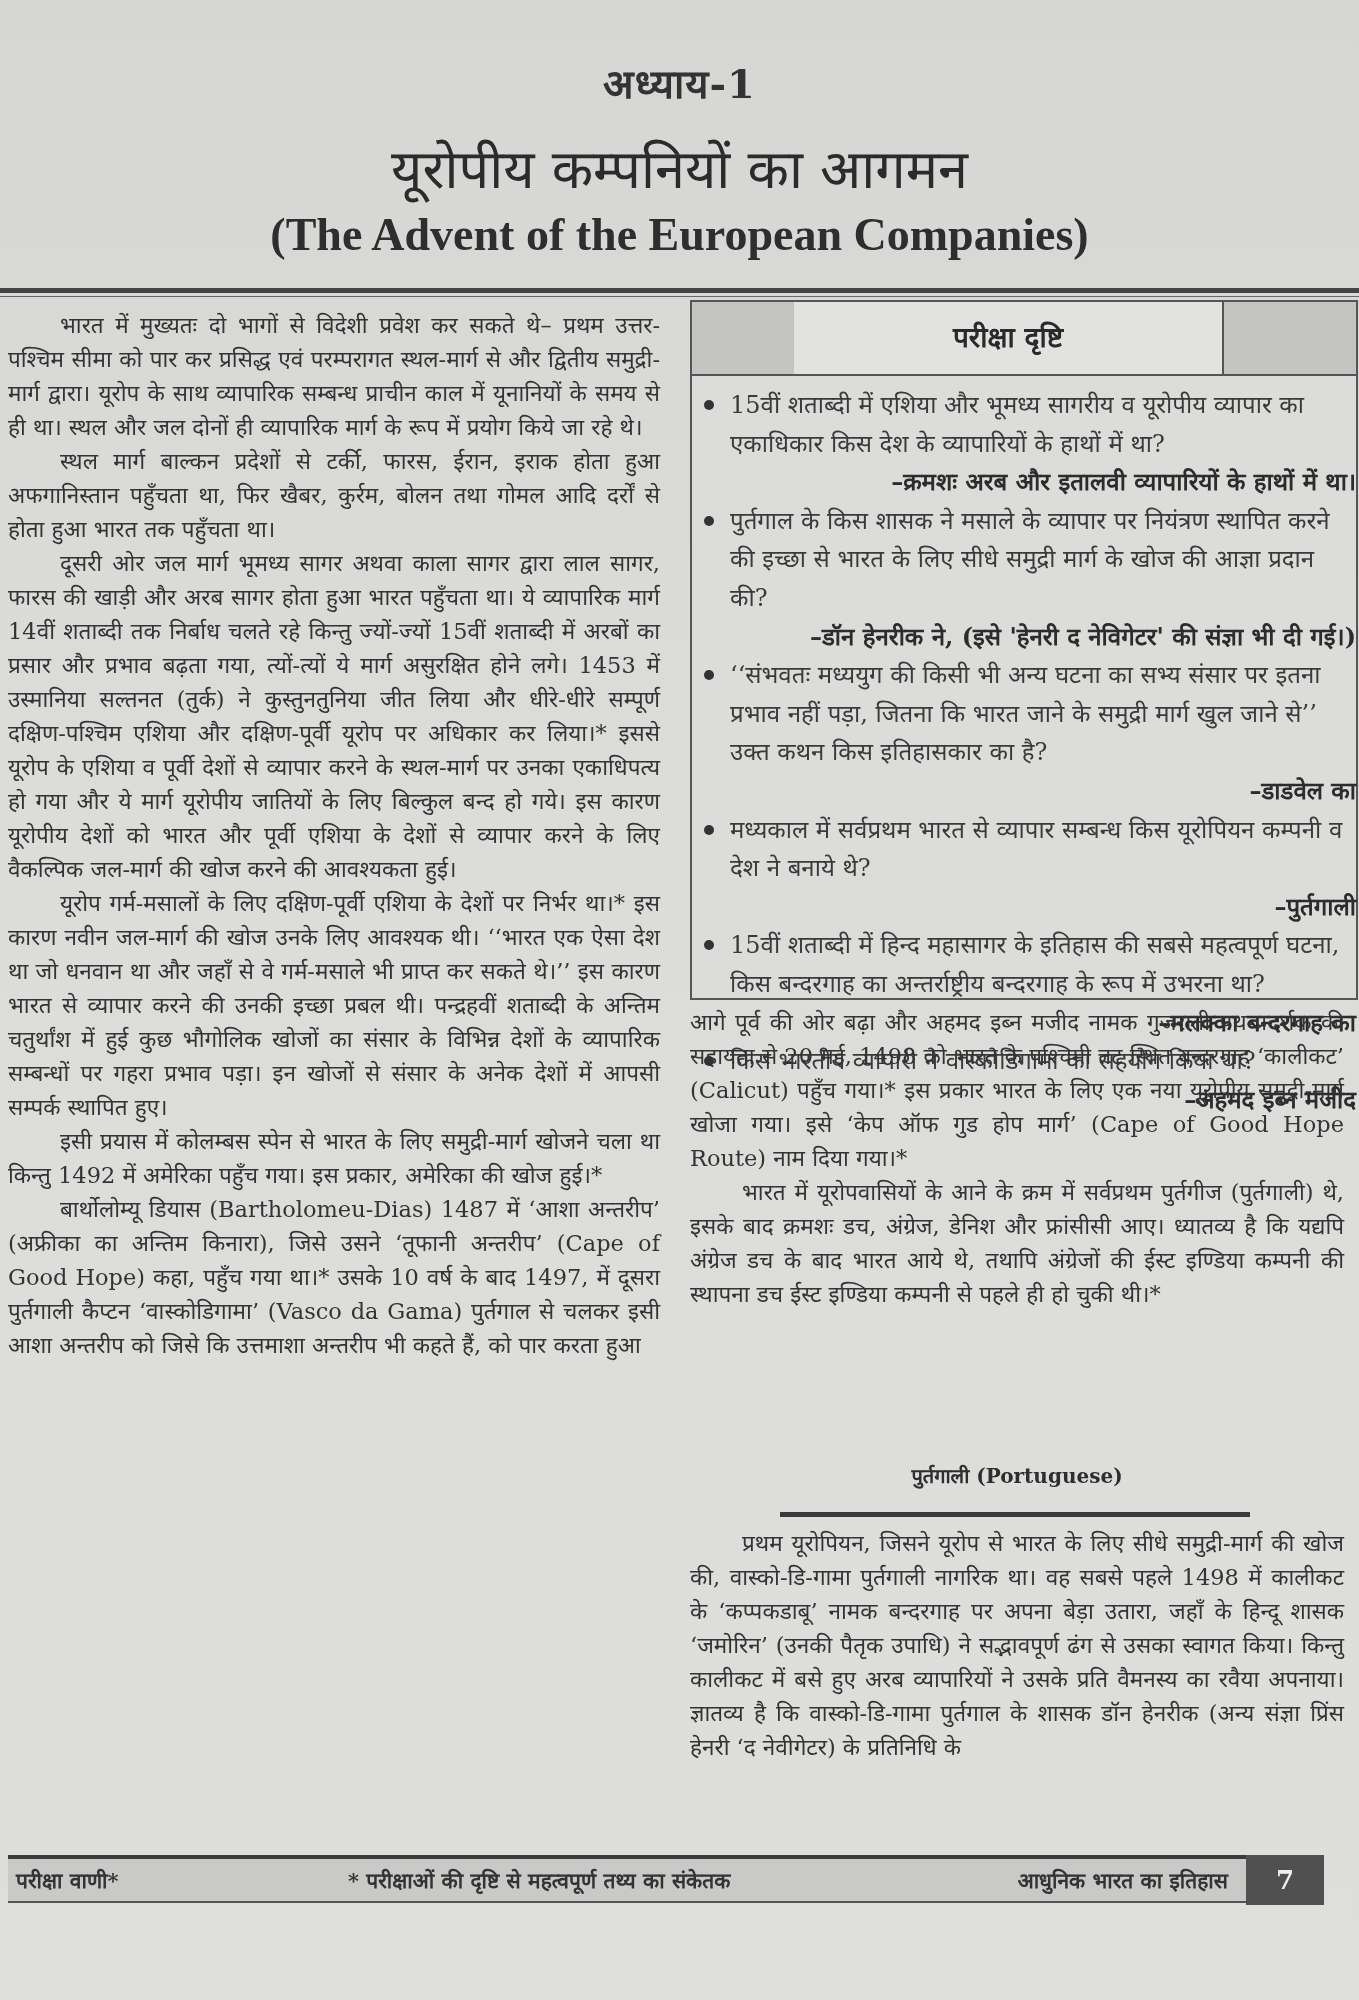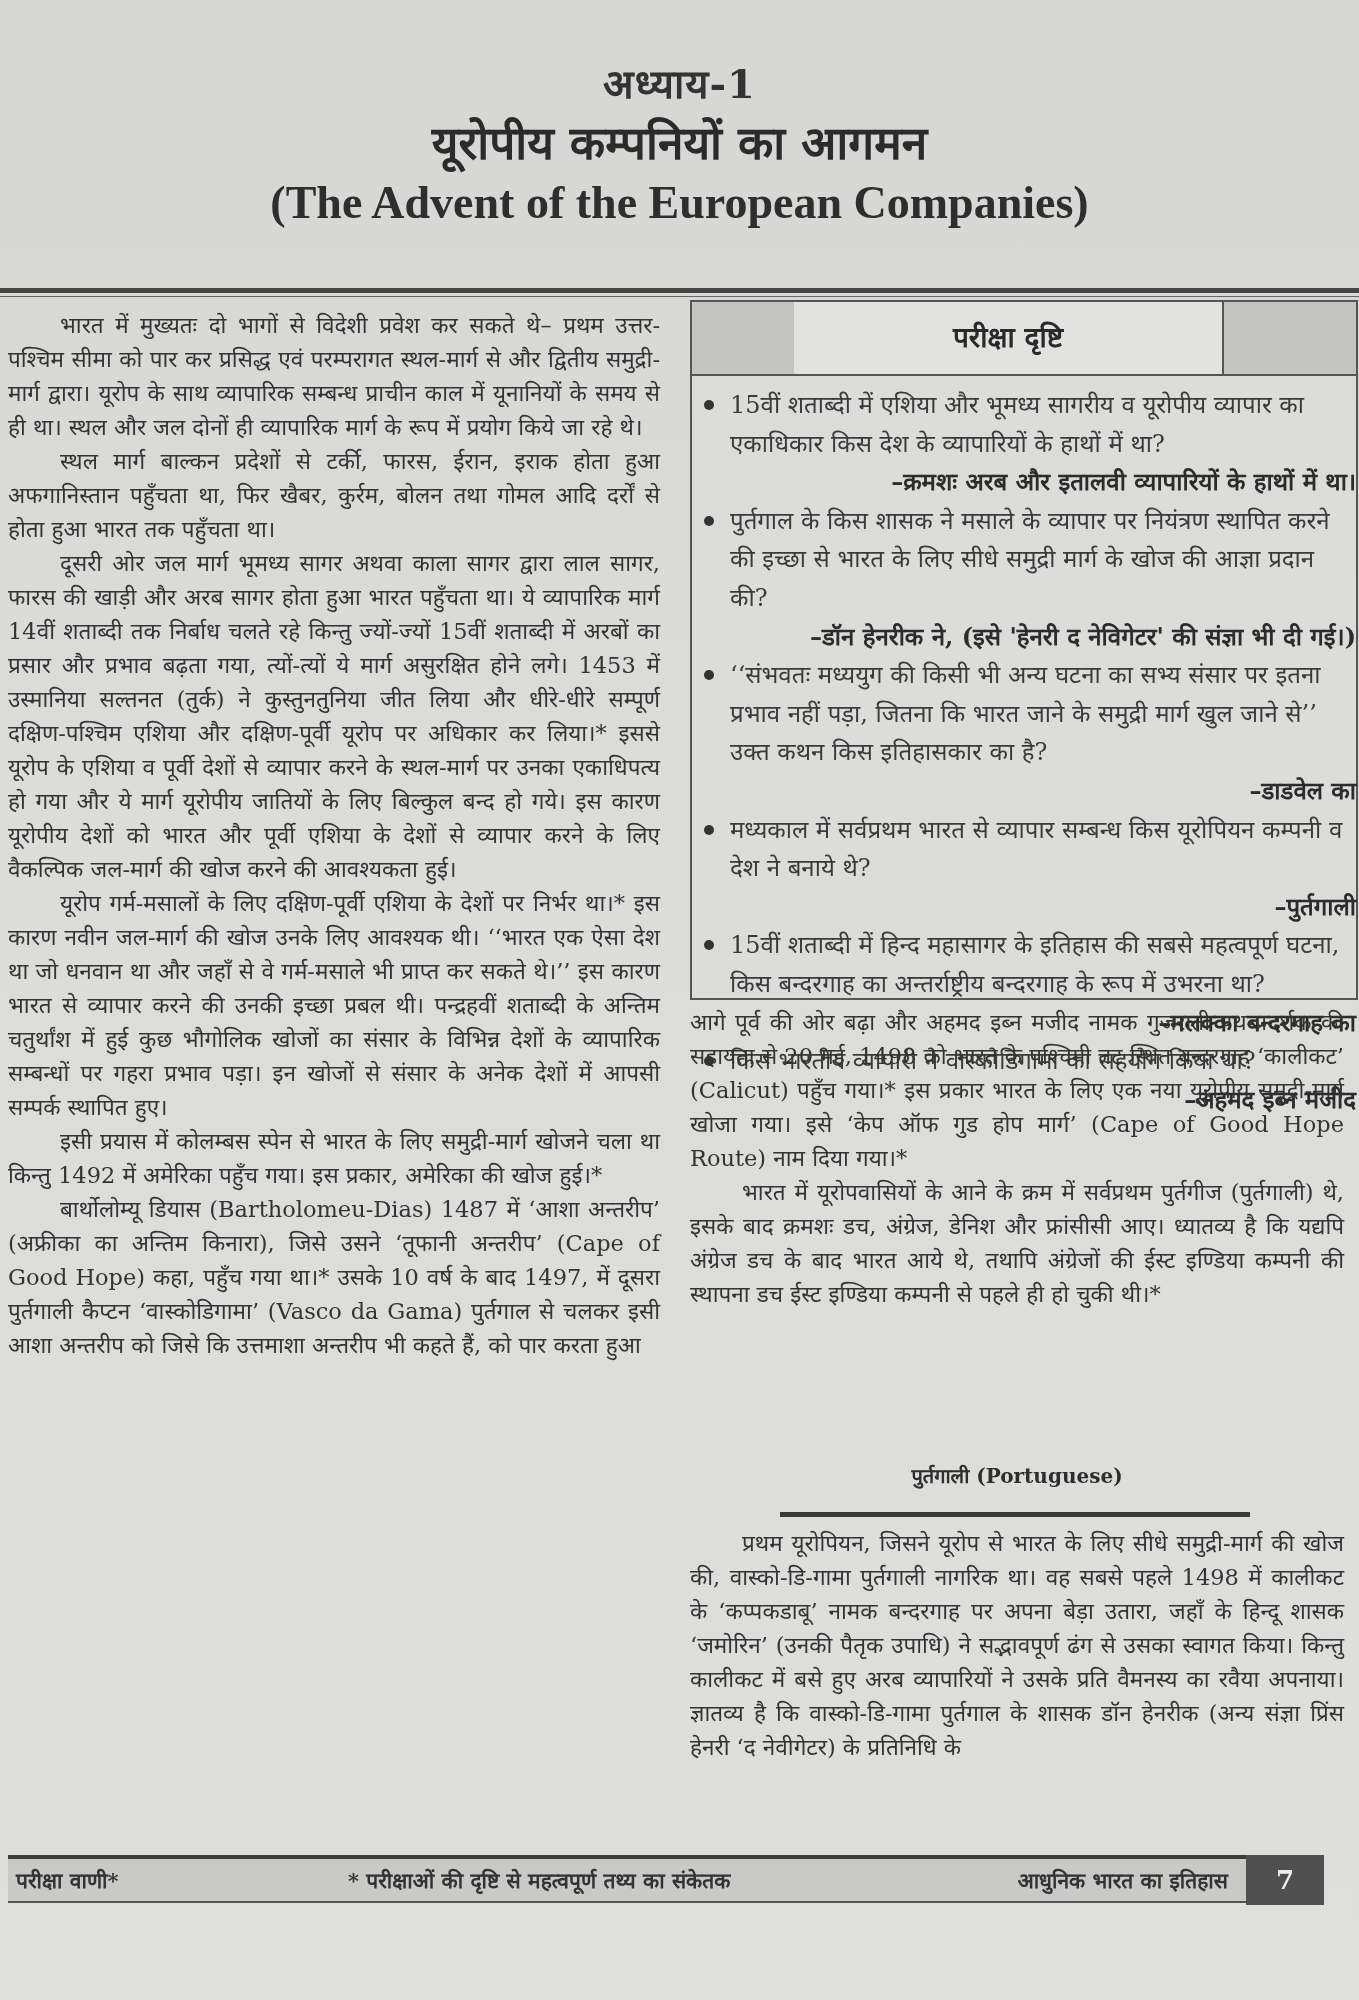--- a/index.html
+++ b/index.html
@@ -8,21 +8,21 @@
     background: #d9d9d7;
     font-family: "DejaVu Serif", serif;
     color: #2a2a2a;
   }
   .page {
     position: absolute; left: 0; top: 0; width: 1359px; height: 2000px;
     background: linear-gradient(180deg, #d6d6d4 0%, #dcdcda 40%, #dededc 100%);
   }
   .header { position: absolute; left: 0; top: 55px; width: 1359px; text-align: center; }
   .chapter-no { font-size: 40px; font-weight: bold; color: #333; letter-spacing: 1px; }
-  .chapter-title { font-size: 46px; font-weight: bold; color: #2b2b2b; margin-top: 0; }
+  .chapter-title { font-size: 54px; font-weight: normal; color: #2b2b2b; margin-top: 20px; }
   .chapter-en { font-size: 46px; font-weight: bold; color: #2e2e2e; margin-top: 4px; font-family: "Liberation Serif", serif; }
   .head-rule { position: absolute; left: 0; top: 288px; width: 1359px; height: 5px; background: #444; }
   .head-rule2 { position: absolute; left: 0; top: 296px; width: 1359px; height: 1px; background: #666; }
 
   .col { position: absolute; font-size: 22.5px; line-height: 34px; text-align: justify; color: #333; }
   .col p { margin: 0; }
   .col p.ind { text-indent: 52px; }
   .left { left: 8px; top: 308px; width: 652px; }
   .right-bottom { left: 690px; top: 1005px; width: 654px; }
 

